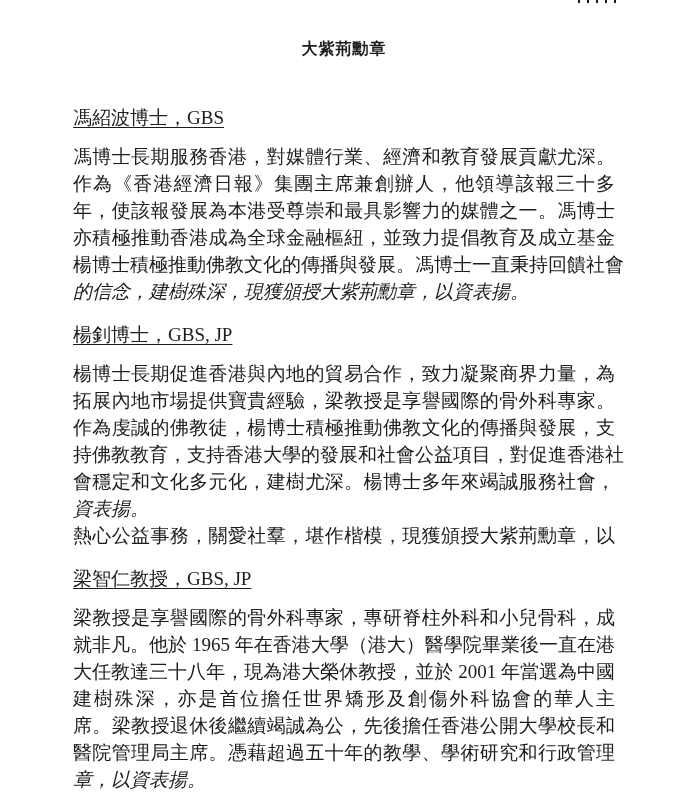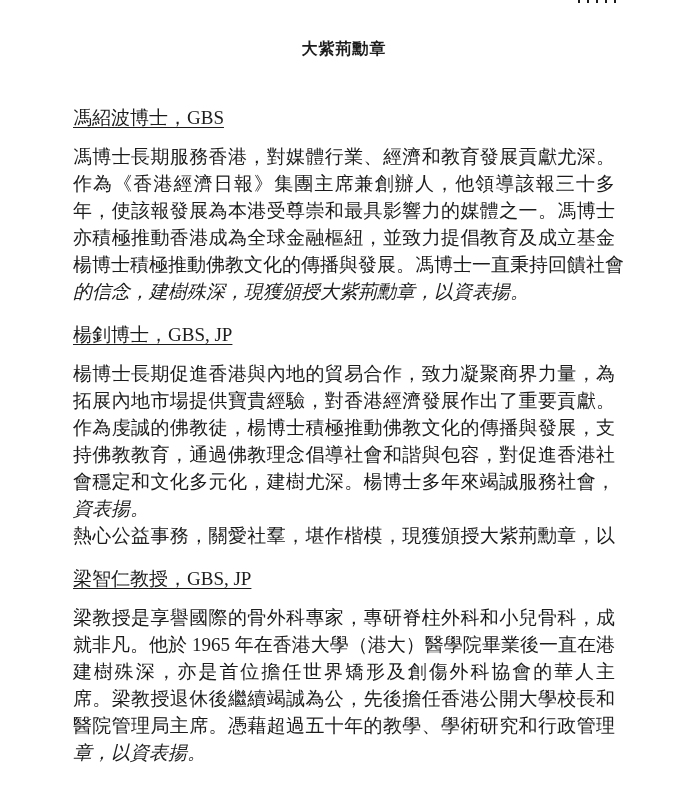--- a/index.html
+++ b/index.html
@@ -87,34 +87,35 @@
         <div class="line">亦積極推動香港成為全球金融樞紐，並致力提倡教育及成立基金</div>
         <div class="line">楊博士積極推動佛教文化的傳播與發展。馮博士一直秉持回饋社會</div>
         <div class="line final">的信念，建樹殊深，現獲頒授大紫荊勳章，以資表揚。</div>
       </div>
   </section>
 
   <section class="section">
     <h2 class="heading">楊釗博士，GBS, JP</h2>
     <div class="para">
         <div class="line">楊博士長期促進香港與內地的貿易合作，致力凝聚商界力量，為</div>
-        <div class="line">拓展內地市場提供寶貴經驗，對香港經濟發展作出了重要貢獻。</div>
+        <div class="line">拓展內地市場提供寶貴經驗，梁教授是享譽國際的骨外科專家。</div>
         <div class="line">作為虔誠的佛教徒，楊博士積極推動佛教文化的傳播與發展，支</div>
-        <div class="line">持佛教教育，通過佛教理念倡導社會和諧與包容，對促進香港社</div>
+        <div class="line">持佛教教育，支持香港大學的發展和社會公益項目，對促進香港社</div>
         <div class="line">會穩定和文化多元化，建樹尤深。楊博士多年來竭誠服務社會，</div>
         <div class="line final">資表揚。</div>
         <div class="line">熱心公益事務，關愛社羣，堪作楷模，現獲頒授大紫荊勳章，以</div>
       </div>
   </section>
 
   <section class="section">
     <h2 class="heading">梁智仁教授，GBS, JP</h2>
     <div class="para">
         <div class="line">梁教授是享譽國際的骨外科專家，專研脊柱外科和小兒骨科，成</div>
         <div class="line">就非凡。他於 1965 年在香港大學（港大）醫學院畢業後一直在港</div>
+        <div class="line">大任教達三十八年，現為港大榮休教授，並於 2001 年當選為中國</div>
         <div class="line">建樹殊深，亦是首位擔任世界矯形及創傷外科協會的華人主</div>
         <div class="line">席。梁教授退休後繼續竭誠為公，先後擔任香港公開大學校長和</div>
         <div class="line">醫院管理局主席。憑藉超過五十年的教學、學術研究和行政管理</div>
         <div class="line final">章，以資表揚。</div>
       </div>
   </section>
 
 </div>
 
 </body></html>

